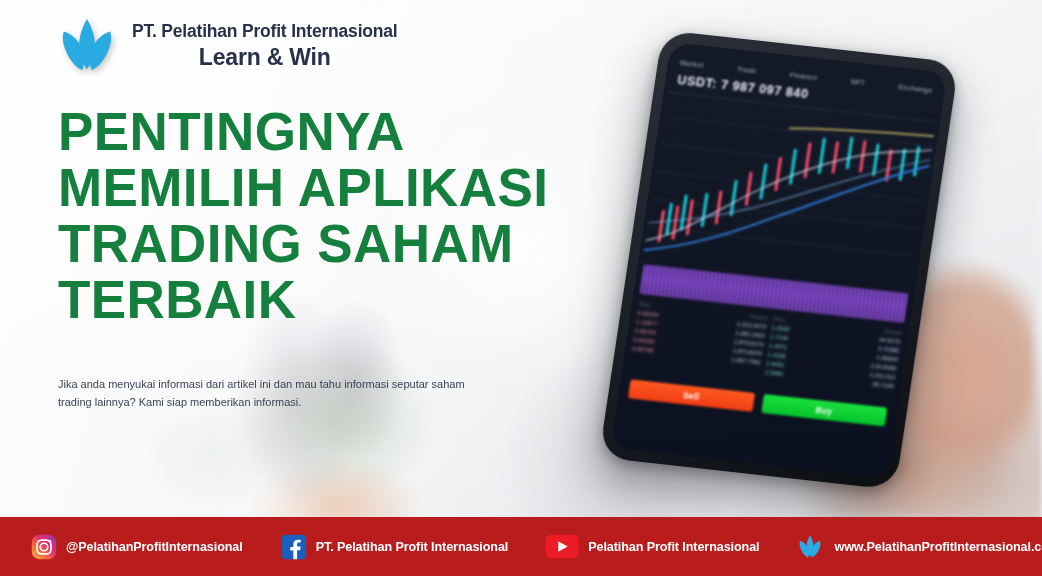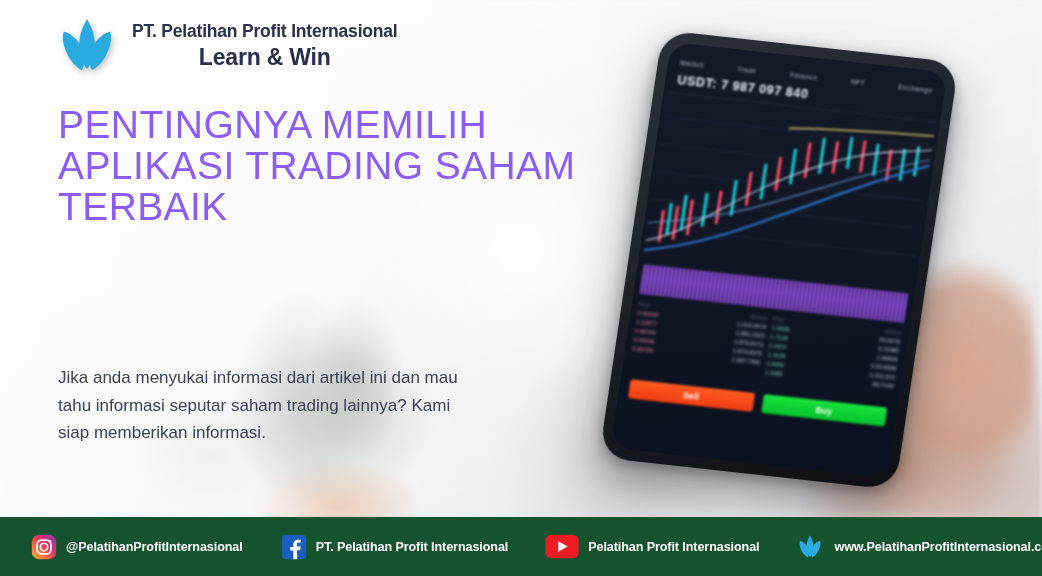--- a/index.html
+++ b/index.html
@@ -71,36 +71,36 @@
     letter-spacing: -0.2px;
   }
 
   
   .headline {
     position: absolute;
     top: 104px;
     left: 58px;
     width: 520px;
     z-index: 6;
-    font-size: 39px;
+    font-size: 53px;
     line-height: 1.055;
-    font-weight: 400;
-    color: #8b5cf6;
+    font-weight: 700;
+    color: #15803d;
     letter-spacing: 0.4px;
     text-transform: uppercase;
   }
 
   
   .body-copy {
     position: absolute;
-    top: 364px;
+    top: 376px;
     left: 58px;
     width: 420px;
     z-index: 6;
-    font-size: 17px;
+    font-size: 11px;
     line-height: 1.63;
     color: #3a4256;
   }
 
   
   .phone-scene {
     position: absolute;
     left: 596px;
     top: -14px;
     width: 446px;
@@ -236,21 +236,21 @@
 
   .scr-footpad { height: 42px; }
 
   
   .footer {
     position: absolute;
     left: 0;
     bottom: 0;
     width: 1042px;
     height: 59px;
-    background: #14532d;
+    background: #b91c1c;
     display: flex;
     align-items: center;
     z-index: 9;
   }
   .foot-item {
     display: flex;
     align-items: center;
     gap: 9px;
     white-space: nowrap;
   }

